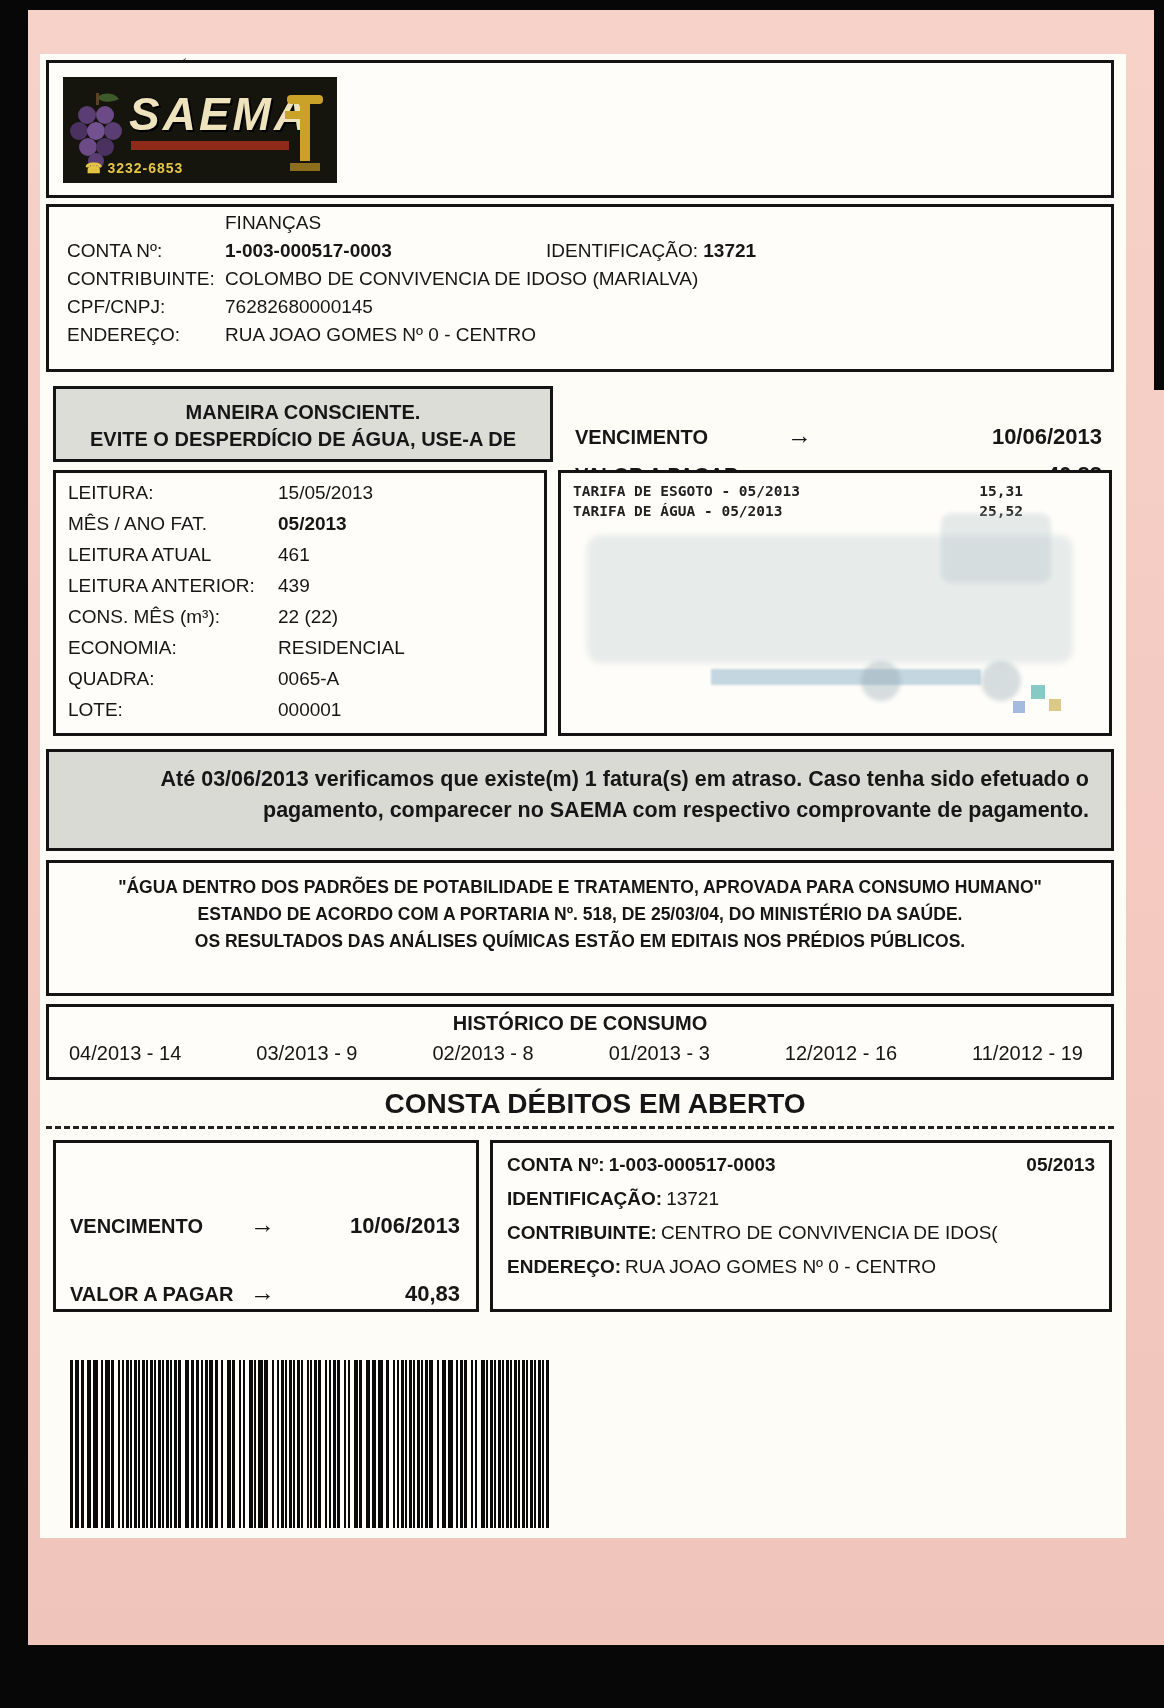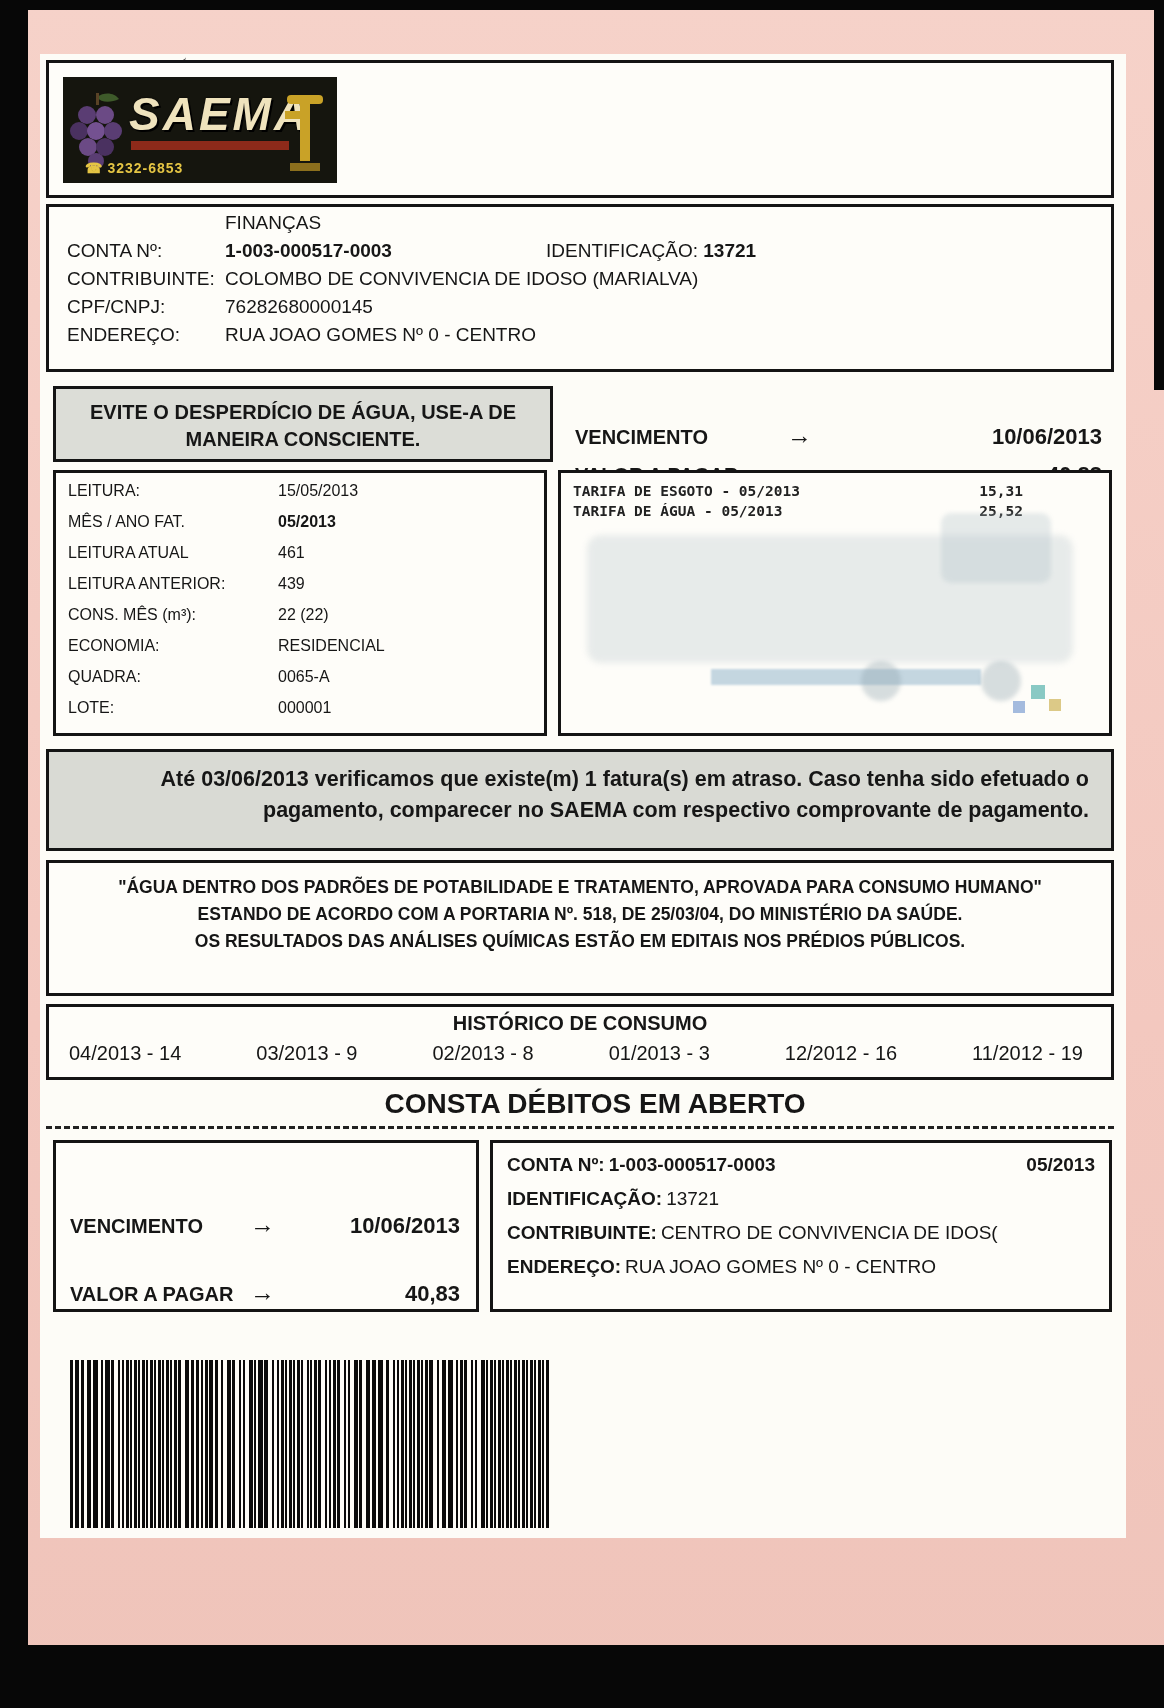--- a/index.html
+++ b/index.html
@@ -51,21 +51,21 @@
     font-weight:700; font-size:20px; line-height:27px; padding-top:10px; }
   #pay-top { position:absolute; left:527px; top:334px; width:545px; height:76px; }
   .pay-row { position:absolute; left:8px; right:10px; display:flex; align-items:baseline; }
   .pay-label { width:212px; font-weight:700; font-size:20px; }
   .pay-arrow { font-weight:700; font-size:25px; line-height:20px; }
   .pay-value { margin-left:auto; font-weight:700; font-size:22px;margin-top:32px; }
   #pay-top .pr1 { top:4px; } #pay-top .pr2 { top:42px; }
 
   
   #readings-box { left:13px; top:416px; width:494px; height:266px; padding-top:9px; }
-  .read-row { position:relative; height:31px; font-size:16px;text-align:center; }
+  .read-row { position:relative; height:31px; font-size:19px;text-align:center; }
   .read-label { position:absolute; left:12px; white-space:nowrap; }
   .read-value { position:absolute; left:222px; white-space:nowrap; }
 
   
   #tariff-box { left:518px; top:416px; width:554px; height:266px; overflow:hidden; }
   .tariff-line { position:relative; height:20px; font-family:"DejaVu Sans Mono", monospace; font-size:14.5px; font-weight:700; color:#222; }
   .tariff-line.first { margin-top:10px; }
   .t-desc { position:absolute; left:12px; white-space:nowrap; }
   .t-val { position:absolute; left:400px; width:62px; text-align:right; }
   .wm { position:absolute; pointer-events:none; }
@@ -165,22 +165,22 @@
         <span class="fin-label">CPF/CNPJ:</span>
         <span class="fin-value">76282680000145</span>
       </div>
       <div class="fin-row" style="top:117px">
         <span class="fin-label">ENDEREÇO:</span>
         <span class="fin-value">RUA JOAO GOMES Nº 0 - CENTRO</span>
       </div>
     </div>
 
     <div class="box" id="conserve-box">
+      <div>MANEIRA CONSCIENTE.</div>
       <div>EVITE O DESPERDÍCIO DE ÁGUA, USE-A DE</div>
-      <div>MANEIRA CONSCIENTE.</div>
     </div>
 
     <div id="pay-top">
       <div class="pay-row pr1">
         <span class="pay-label">VENCIMENTO</span>
         <span class="pay-arrow">→</span>
         <span class="pay-value">10/06/2013</span>
       </div>
       <div class="pay-row pr2">
         <span class="pay-label">VALOR A PAGAR</span>

